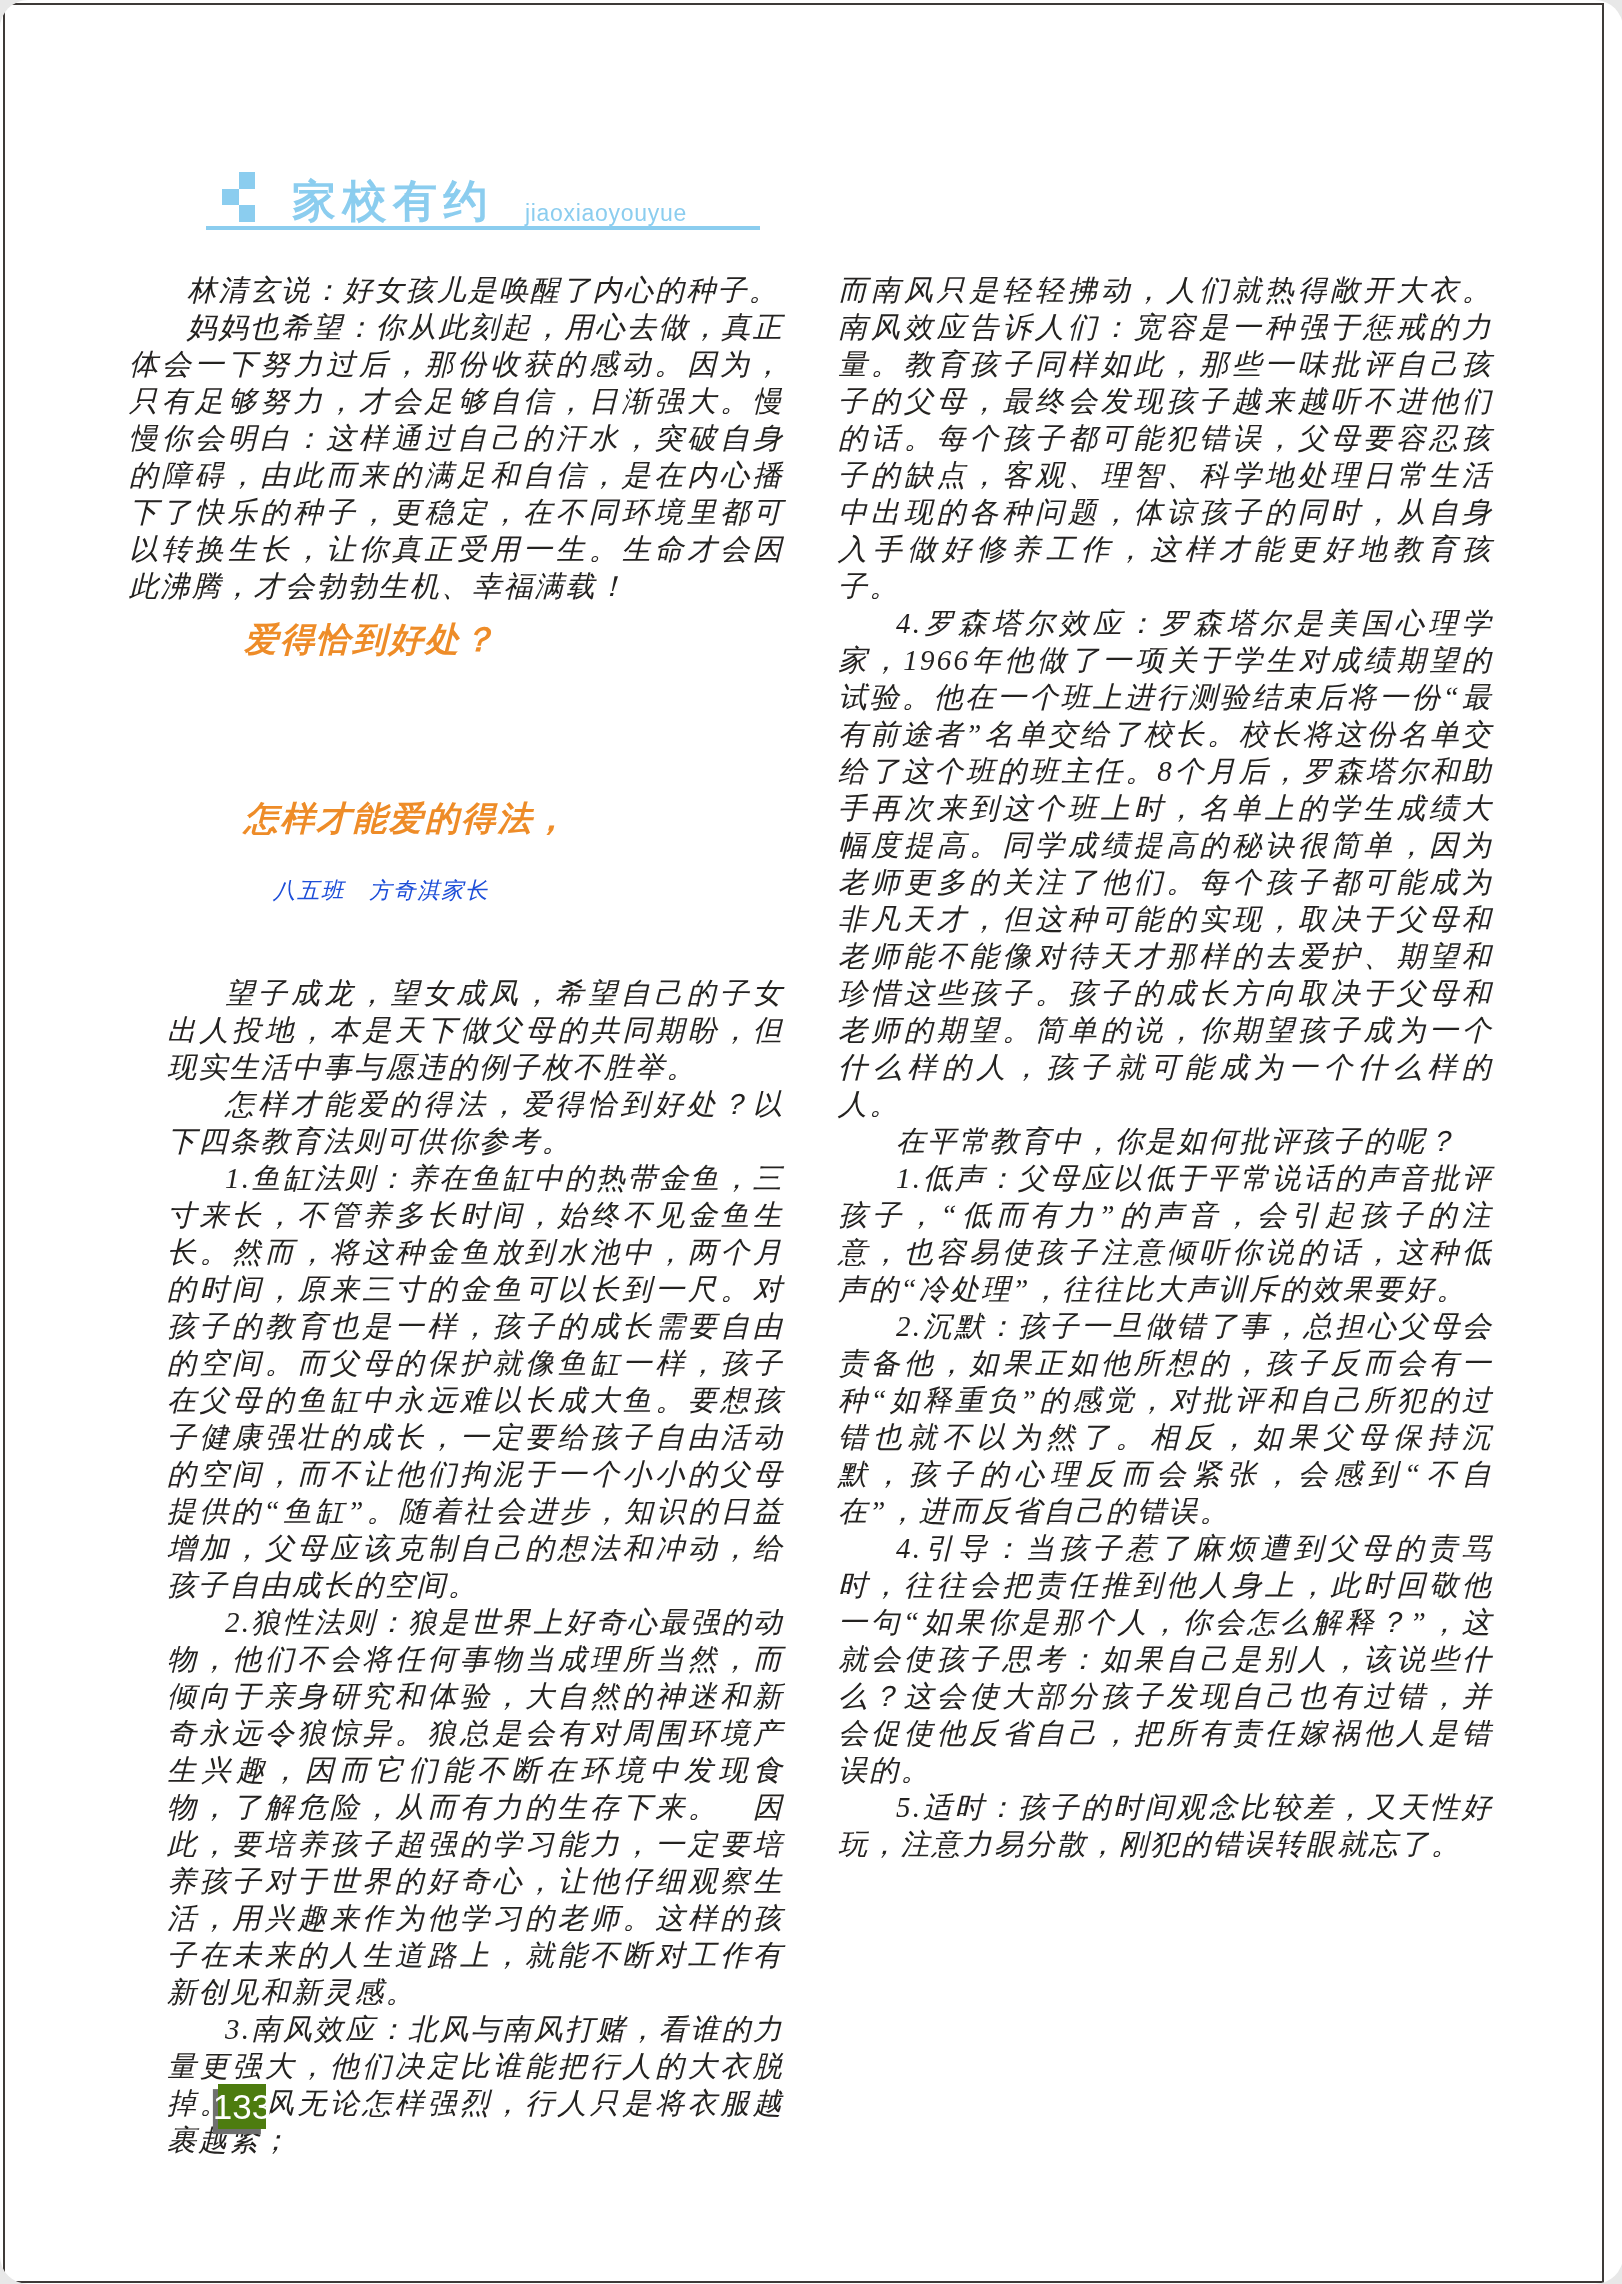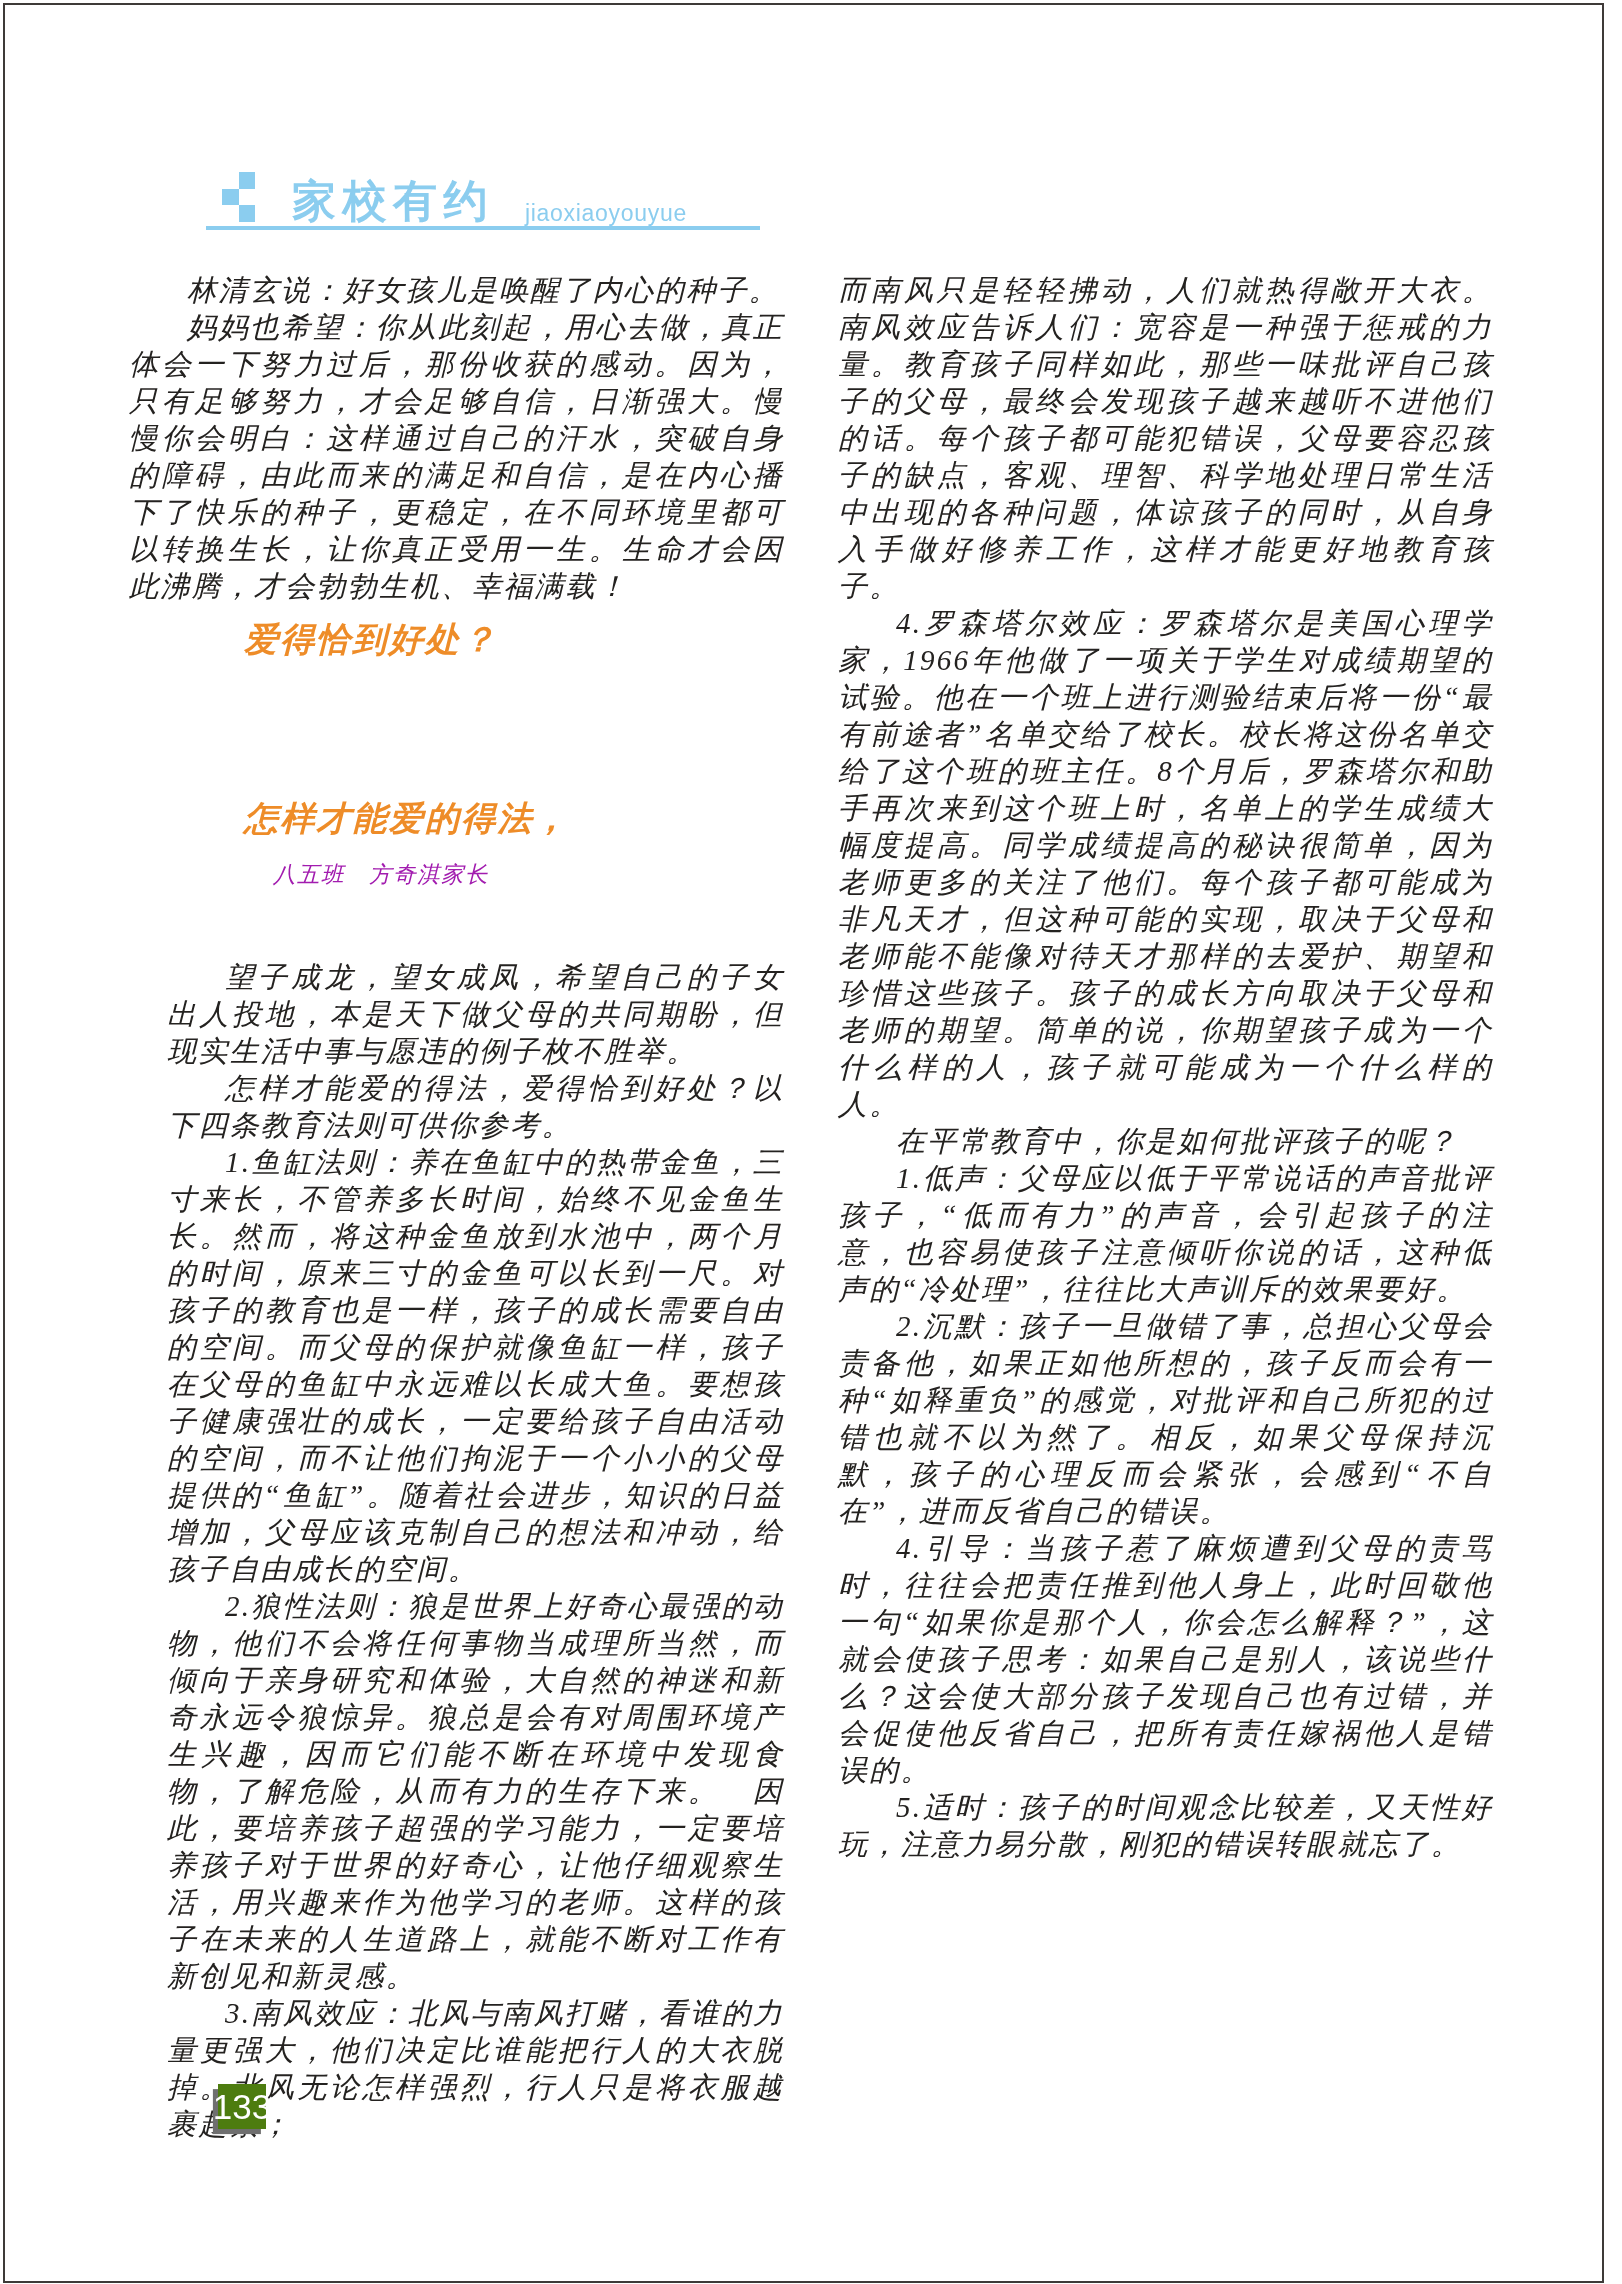--- a/index.html
+++ b/index.html
@@ -3,20 +3,21 @@
 <meta charset="utf-8">
 <style>
   html,body { margin:0; padding:0; background:#e8e8e8; }
   .page {
     position:relative;
     width:1623px; height:2284px;
     margin:0 auto;
     background:#ffffff;
     overflow:hidden;
     font-family:"Liberation Serif", serif;
+    border-radius:28px;
   }
   .frame {
     position:absolute;
     left:2.9px; top:2.9px; right:19px; bottom:1.5px;
     border:2.9px solid #3e3a38;
     pointer-events:none;
   }
 
   
   .logo { position:absolute; left:222px; top:172px; width:34px; height:50px; }
@@ -61,26 +62,26 @@
     margin-top:109px;
     padding-left:115px;
     color:#EE8C28;
     font-weight:bold;
     font-size:34px; line-height:70px;
     letter-spacing:2.2px;
     text-align:left;
     white-space:nowrap;
   }
   .article-byline {
-    margin-top:6px;
+    margin-top:22px;
     padding-left:144px;
     font-size:22.5px; line-height:29px;
     letter-spacing:1.5px;
     text-align:left;
-    color:#a21caf;
+    color:#1d4ed8;
     white-space:nowrap;
   }
   .sec2 { margin-top:70px;margin-left:38px; }
 
   
   .page-badge {
     position:absolute; left:218px; top:2084px;
     width:48px; height:45px;
     background:#4d7c0f;
     box-shadow:-5.1px 5.1px 0 #6f6f6f;

